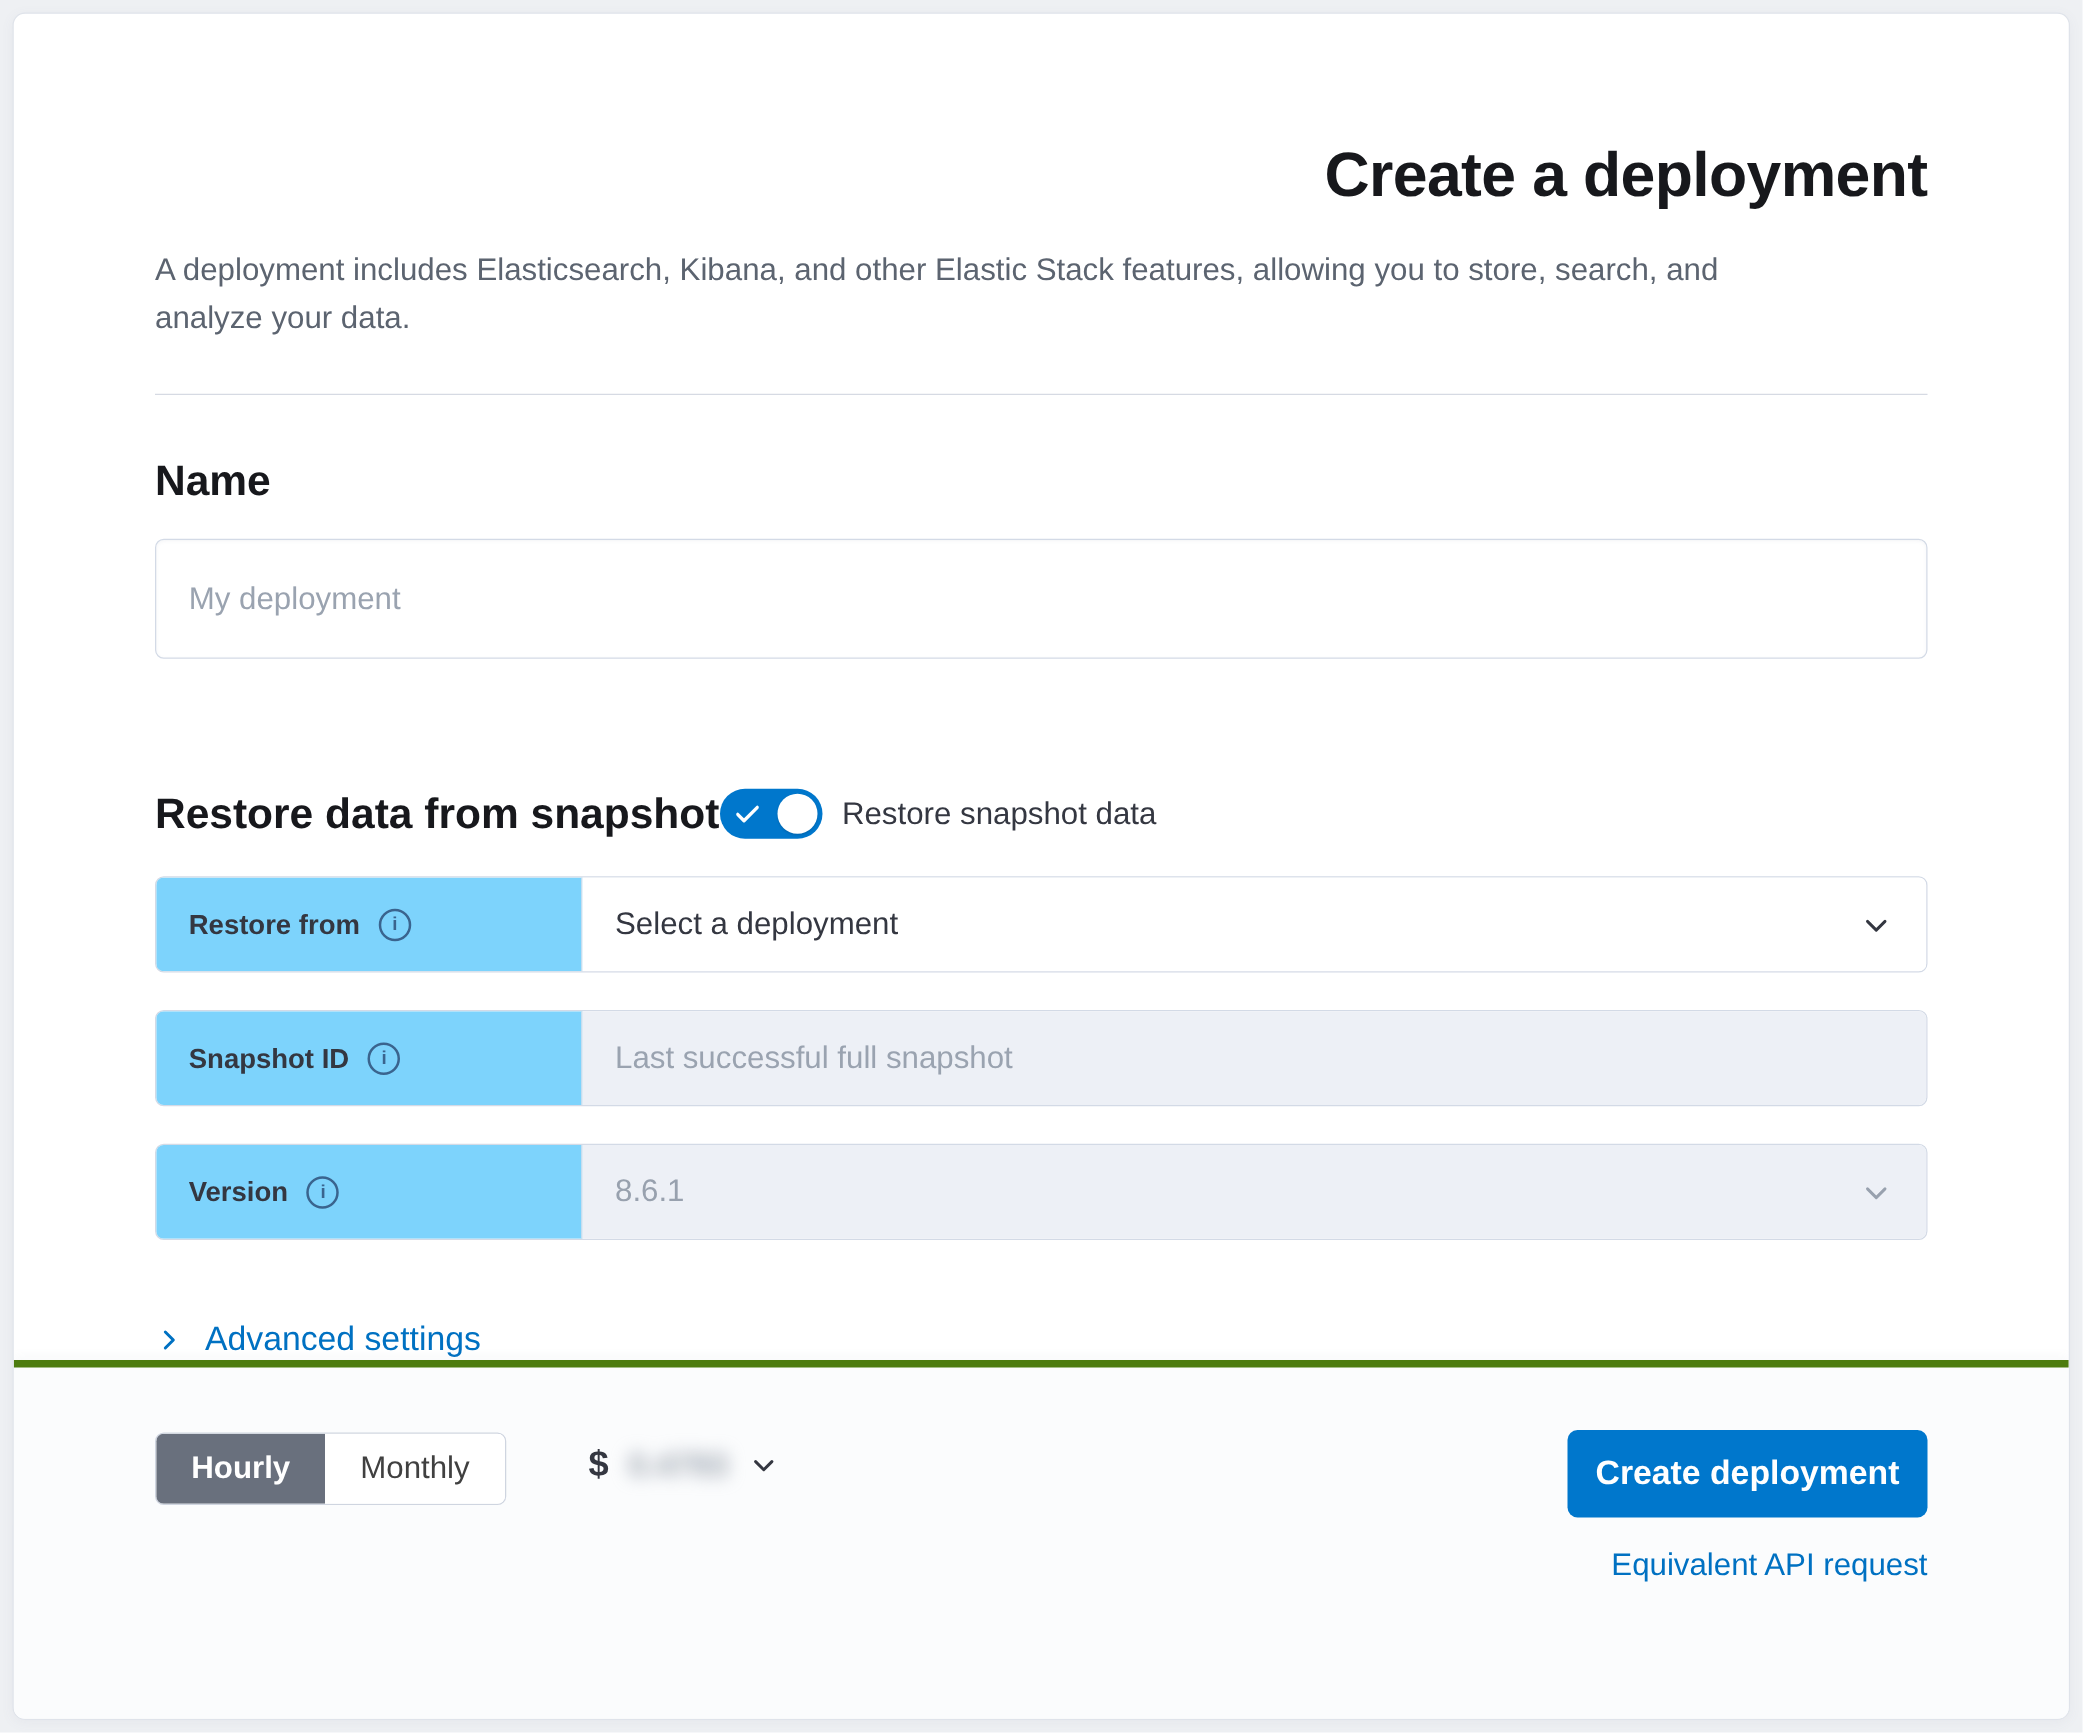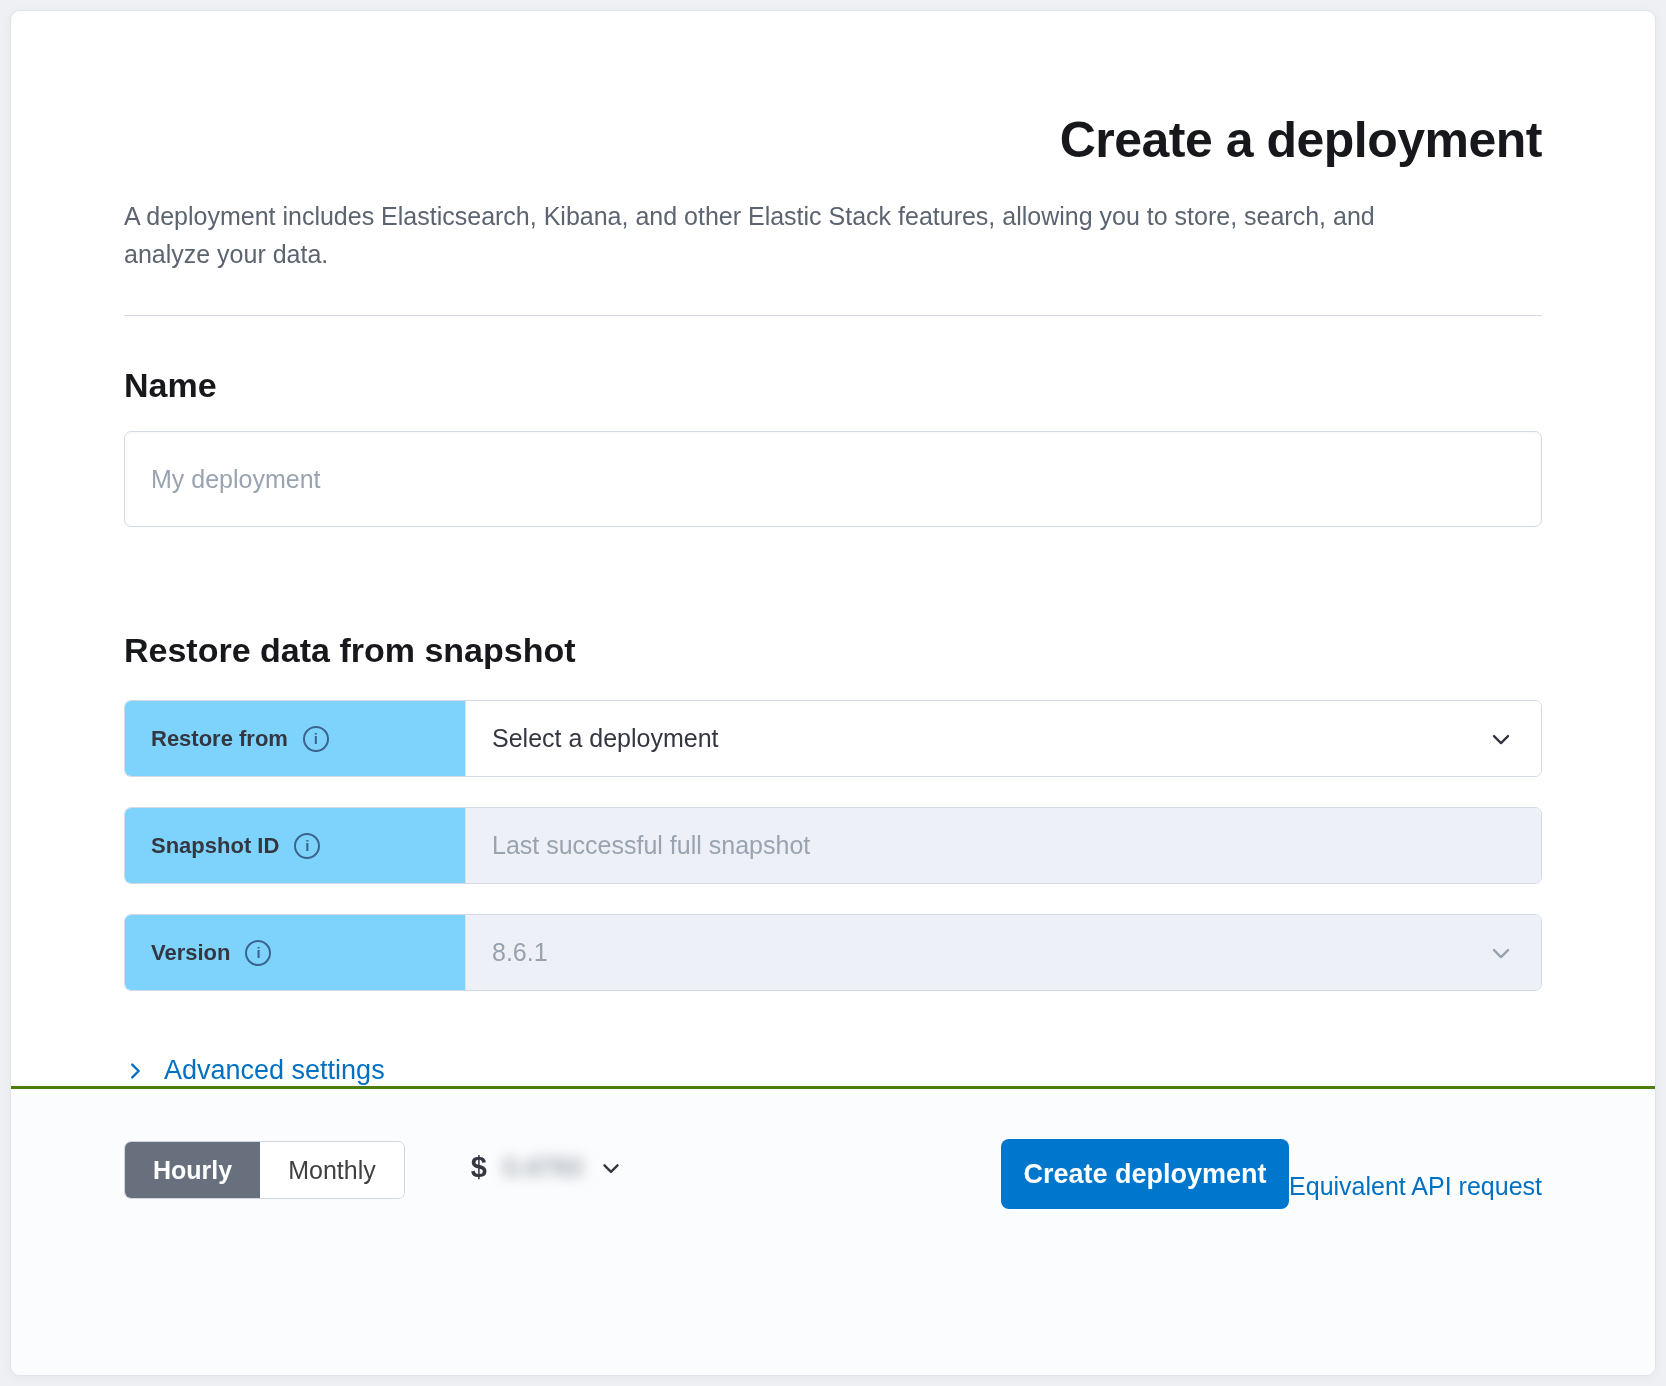--- a/index.html
+++ b/index.html
@@ -75,41 +75,41 @@
   }
   .disabled-input::placeholder { color:#9aa3b0; }
 
   .advanced {
     margin-top:64px; display:inline-flex; align-items:center; gap:18px;
     color:#0071c2; font-size:27px; cursor:pointer;
   }
 
   .footer {
     background:#fbfcfd;
-    border-top:3px solid #4d7c0f;
+    border-top:6px solid #4d7c0f;
     box-shadow:0 -3px 8px rgba(120,130,150,0.05);
     padding:50px 113px 0 113px;
     height:300px;
     display:flex; align-items:flex-start;
   }
   .billing-group {
     display:inline-flex; border:1px solid #cfd5e0; border-radius:7px;
     overflow:hidden; background:#fff; margin-top:2px;
   }
   .seg {
     font-family:inherit; font-size:25px; border:none; padding:0 28px;
     height:56px; background:#fff; color:#404040; cursor:pointer;
   }
   .seg.selected { background:#69707d; color:#fff; font-weight:bold; }
 
   .price { display:flex; align-items:center; gap:16px; margin-left:66px; margin-top:12px; cursor:pointer; }
   .currency { font-size:29px; font-weight:bold; color:#343741; }
   .amount { font-size:26px; font-weight:bold; color:#99a1ad; filter:blur(7px); }
 
-  .footer-right { margin-left:auto; display:flex; align-items:center; }
+  .footer-right { margin-left:auto; display:flex; flex-direction:column; align-items:flex-end; }
   .create-btn {
     font-family:inherit; background:#0077cc; color:#fff;
     font-size:27px; font-weight:bold; border:none; border-radius:8px;
     width:288px; height:70px; cursor:pointer;
   }
   .api-link { margin-top:24px; color:#0071c2; font-size:25px; text-decoration:none; cursor:pointer; }
 </style>
 </head>
 <body>
 
@@ -118,20 +118,29 @@
 
     <h1 class="title">Create a deployment</h1>
     <p class="subtitle">A deployment includes Elasticsearch, Kibana, and other Elastic Stack features, allowing you to store, search, and analyze your data.</p>
     <hr class="divider">
 
     <h2 class="h2 name-heading">Name</h2>
     <input class="text-input" type="text" placeholder="My deployment" style="">
 
     <div class="section-row">
       <h2 class="h2">Restore data from snapshot</h2>
+      <div class="toggle-wrap">
+        <span class="toggle">
+          <svg class="check" width="18" height="15" viewBox="0 0 16 12" fill="none">
+            <path d="M1 6l4.5 4.5L15 1" stroke="#ffffff" stroke-width="2.4" stroke-linecap="round" stroke-linejoin="round"></path>
+          </svg>
+          <span class="knob"></span>
+        </span>
+        <span class="toggle-label">Restore snapshot data</span>
+      </div>
     </div>
 
     
     <div class="form-row">
       <div class="form-label">
         <span>Restore from</span>
         <span class="info-icon">i</span>
       </div>
       <div class="form-control control-white">
         <span>Select a deployment</span>

